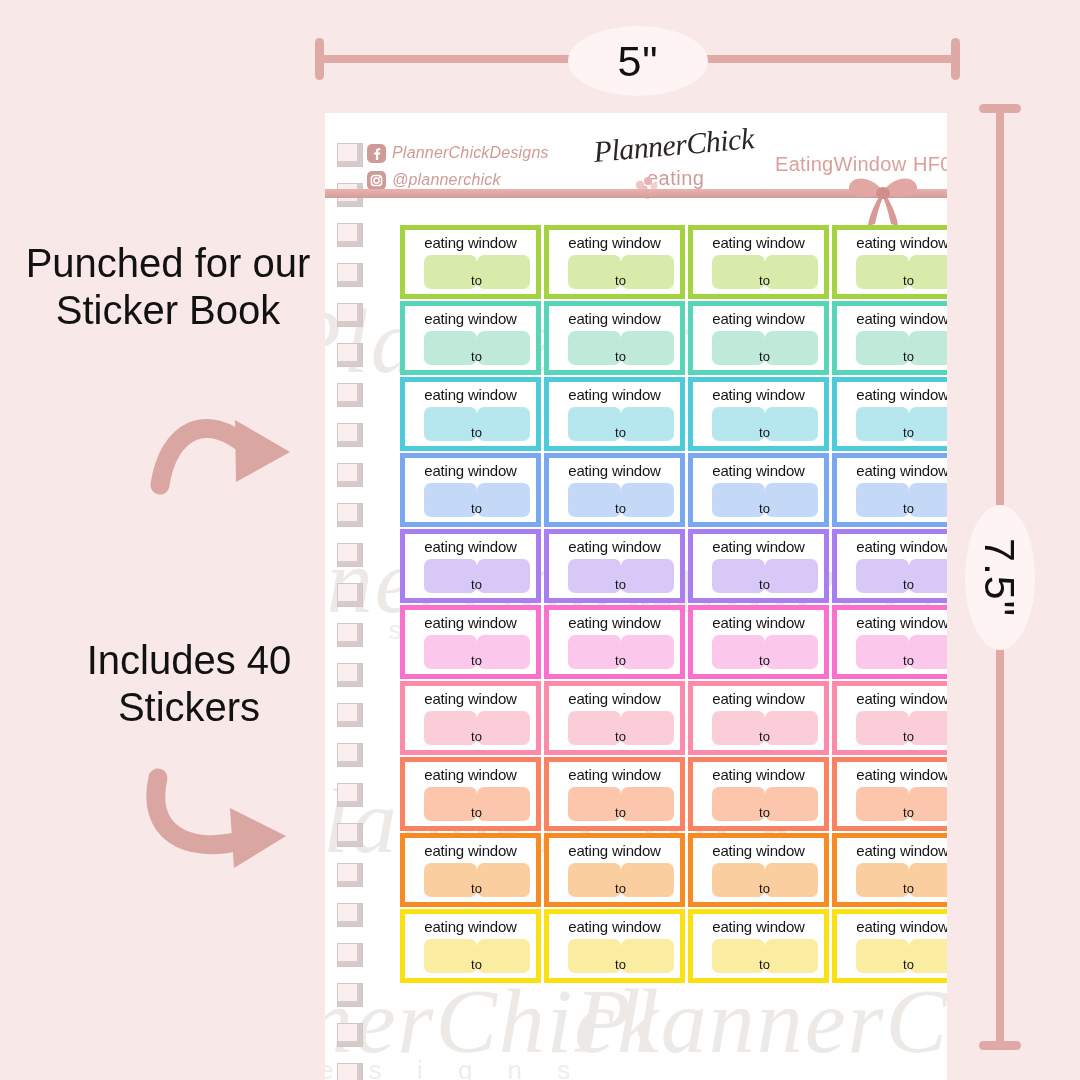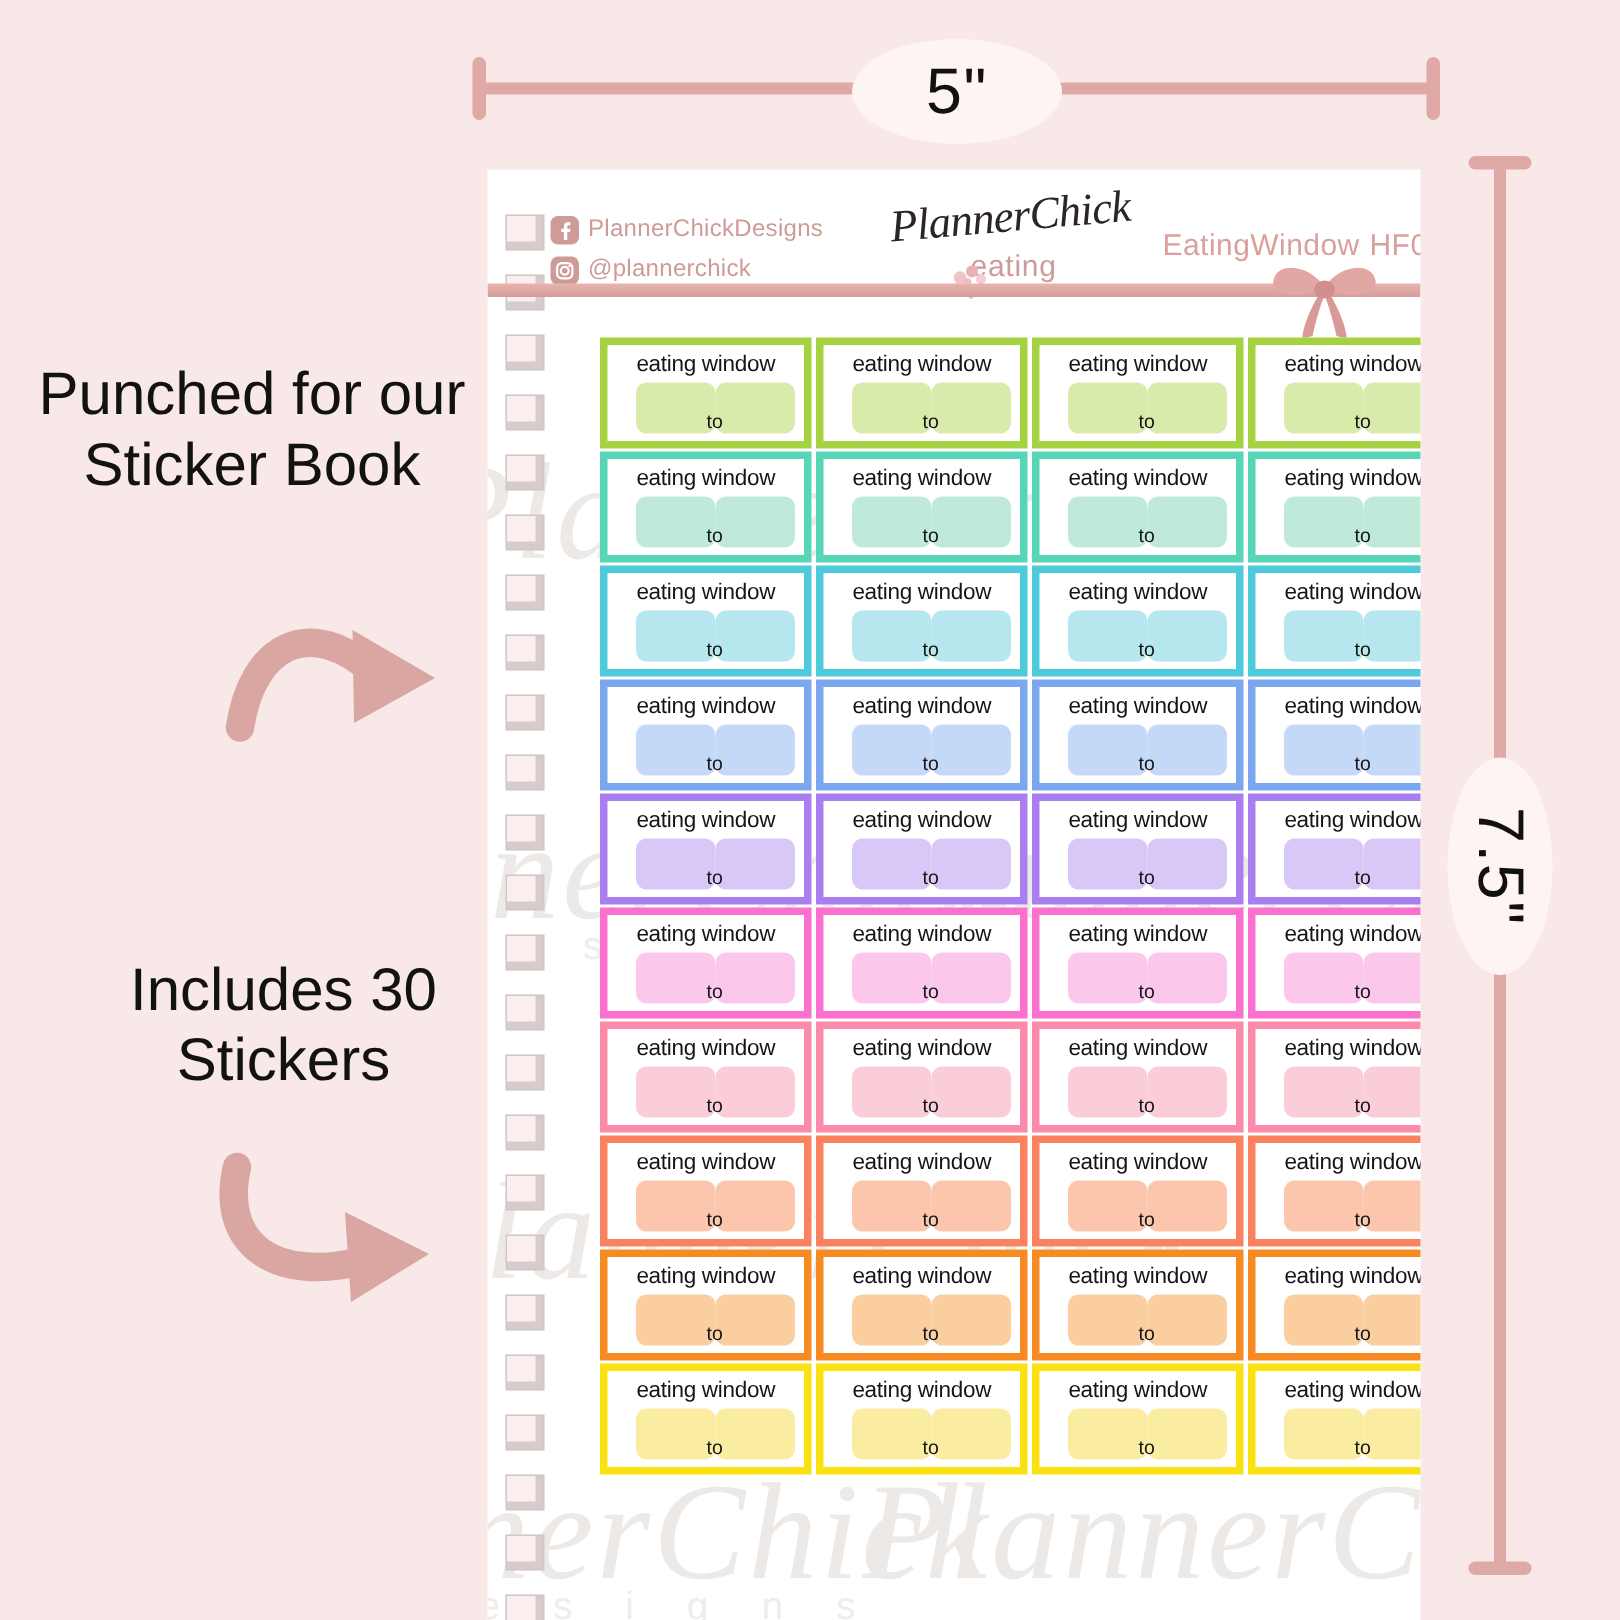--- a/index.html
+++ b/index.html
@@ -70,21 +70,21 @@
   
   .sheet-head{position:absolute;left:42px;top:22px;right:0;height:74px;}
   .social{position:absolute;left:0;top:6px;}
   .social-line{display:flex;align-items:center;height:24px;margin-bottom:3px;}
   .soc-ico{
     width:19px;height:19px;border-radius:5px;background:#cf9b97;
     display:flex;align-items:center;justify-content:center;
     margin-right:6px;flex:none;
   }
   .soc-ico svg{display:block;}
-  .soc-txt{font-size:16px;color:#cf9b97;letter-spacing:.2px;}
+  .soc-txt{font-size:16px;color:#cf9b97;letter-spacing:.2px;font-style:italic;}
 
   .logo{position:absolute;left:228px;top:0;width:160px;height:72px;}
   .logo-main{
     font-family:"Liberation Serif", serif;font-style:italic;
     font-size:30px;color:#2b2524;letter-spacing:-.5px;
     transform:rotate(-5deg);transform-origin:left bottom;
     white-space:nowrap;
   }
   .logo-sub{
     font-size:20px;color:#cf9b97;letter-spacing:.5px;
@@ -140,21 +140,21 @@
 <div class="ruler-v-label">
     <span>7.5"</span>
   </div>
 
 <div class="callout c1">Punched for our Sticker Book</div>
 <svg class="arrow" style="left:140px;top:385px;" width="190" height="110" viewBox="0 0 190 110">
   <path d="M20 100 C 28 46, 66 24, 110 64" stroke="#d9a6a2" stroke-width="19" fill="none" stroke-linecap="round"></path>
   <path d="M95 35 L150 67 L96 97 Z" fill="#d9a6a2"></path>
 </svg>
 
-<div class="callout c2">Includes 30 Stickers</div>
+<div class="callout c2">Includes 40 Stickers</div>
 <svg class="arrow" style="left:140px;top:760px;" width="180" height="110" viewBox="0 0 180 110">
   <path d="M18 18 C 6 70, 44 96, 104 80" stroke="#d9a6a2" stroke-width="19" fill="none" stroke-linecap="round"></path>
   <path d="M90 48 L146 76 L94 108 Z" fill="#d9a6a2"></path>
 </svg>
 
 <div class="sheet">
 
   <div class="wm">
     <div class="wm-row" style="left:-40px;top:175px;">PlannerChick</div>
     <div class="wm-sub" style="left:100px;top:262px;">D e s i g n s</div>

